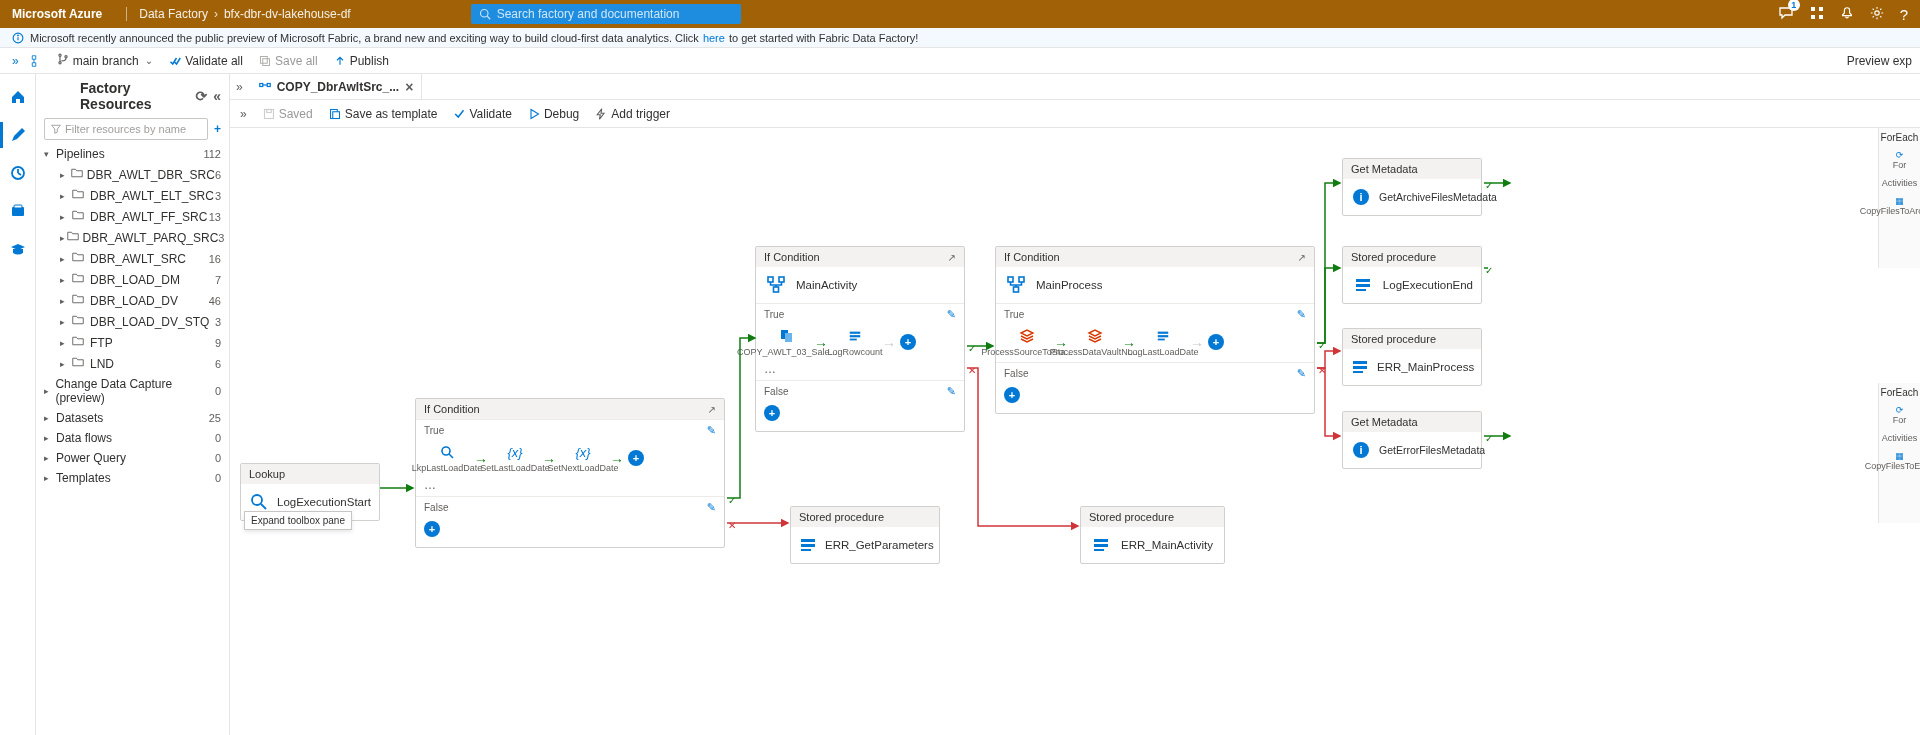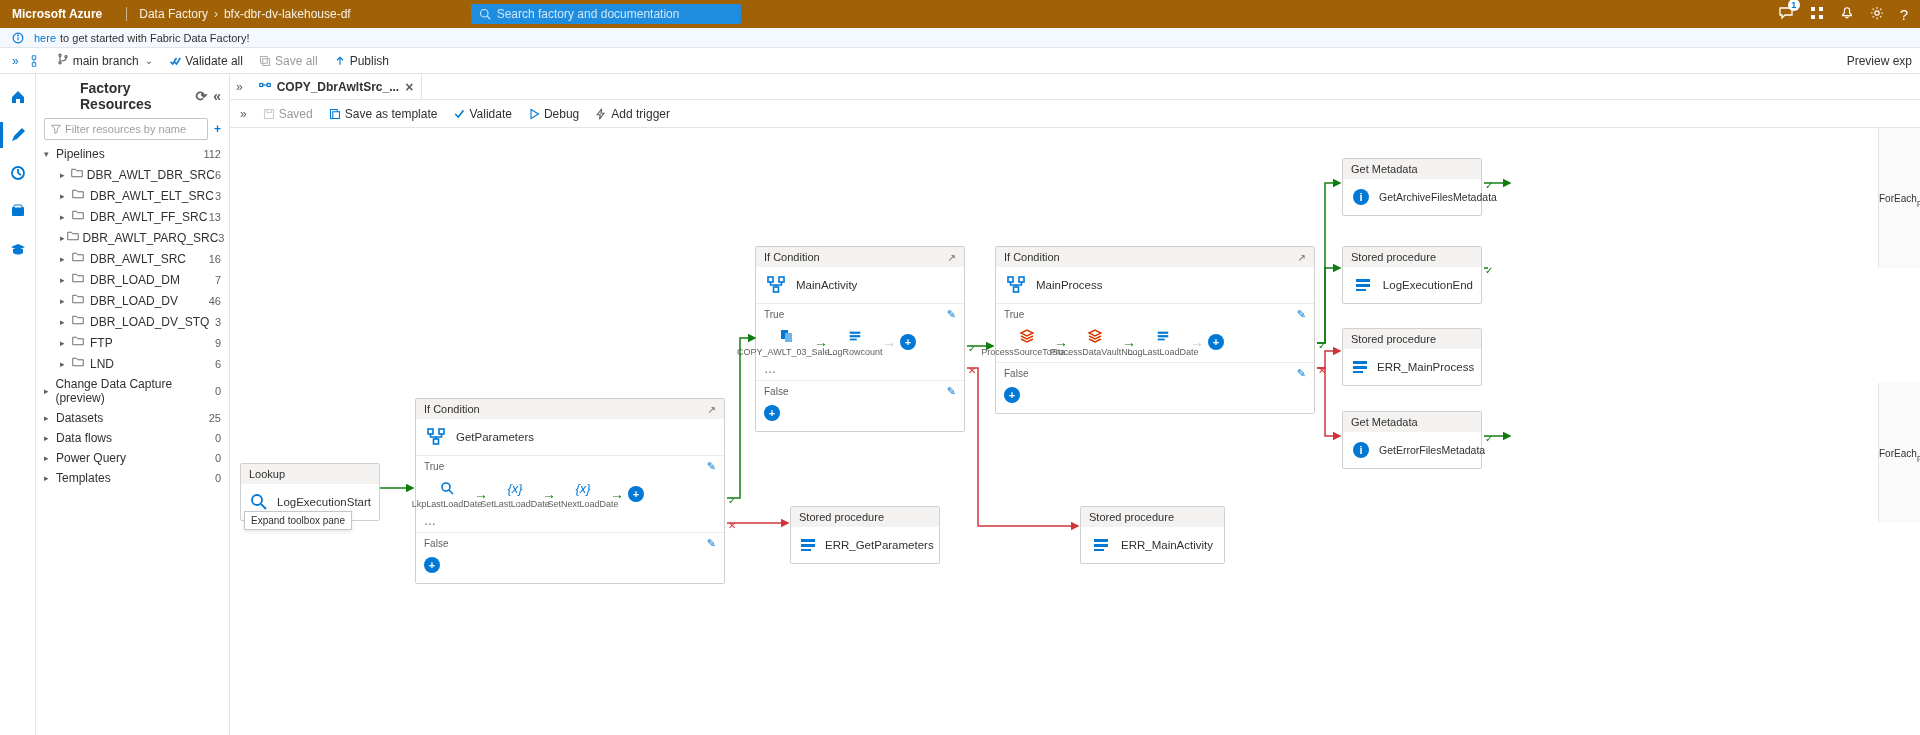--- a/index.html
+++ b/index.html
@@ -83,21 +83,21 @@
 
   .plus-circle { width:18px; height:18px; border-radius:50%; background:#0078d4; color:#fff; display:flex; align-items:center; justify-content:center; font-size:13px; font-weight:600; cursor:pointer; }
   .plus-circle.small { width:16px; height:16px; font-size:11px; }
   .mini-arrow { color:#107c10; font-size:14px; margin:0 2px; }
 
   .pencil { color:#0078d4; cursor:pointer; font-size:11px; }
 
   .tooltip { position:absolute; background:#fff; border:1px solid #c8c6c4; padding:3px 6px; font-size:10px; color:#323130; box-shadow: 0 2px 4px rgba(0,0,0,.1); }
 
   
-  .rightpane { position:absolute; right:0; width:42px; border-left:1px solid #e5e5e5; background:#fafafa; font-size:9px; color:#605e5c; display:flex; flex-direction:row; align-items:center; padding-top:4px; }
+  .rightpane { position:absolute; right:0; width:42px; border-left:1px solid #e5e5e5; background:#fafafa; font-size:9px; color:#605e5c; display:flex; flex-direction:column; align-items:center; padding-top:4px; }
   .rightpane .hdr { font-size:10px; color:#323130; margin-bottom:4px; }
   .rightpane .item { text-align:center; margin:4px 0; line-height:1.1; }
 
   
   .c-blue { color:#0078d4; }
   .c-orange { color:#d83b01; }
 </style>
 </head>
 <body>
 
@@ -143,20 +143,21 @@
     <span style="font-size:15px;">?</span>
   </div>
 </div>
 
 <div class="infobar">
   <svg width="12" height="12" viewBox="0 0 16 16" fill="none" stroke="#0078d4" stroke-width="1.5">
       <circle cx="8" cy="8" r="6.5"></circle>
       <line x1="8" y1="7" x2="8" y2="11"></line>
       <circle cx="8" cy="4.5" r="0.5" fill="#0078d4"></circle>
     </svg>
+  <span>Microsoft recently announced the public preview of Microsoft Fabric, a brand new and exciting way to build cloud-first data analytics. Click</span>
   <span class="link">here</span>
   <span>to get started with Fabric Data Factory!</span>
 </div>
 
 <div class="toolbar">
   <span class="expand-icon">»</span>
   <span class="tool git">
     <svg width="14" height="14" viewBox="0 0 16 16" fill="#0078d4">
         <path d="M6 2h4v4H6zM6 10h4v4H6zM8 6v4" stroke="#0078d4" fill="none"></path>
       </svg>
@@ -427,31 +428,20 @@
           <span class="label">LogExecutionStart</span>
         </div>
       </div>
       <div class="tooltip" style="left:14px; top:383px;">Expand toolbox pane</div>
 
       <div class="node" style="left:185px; top:270px; width:310px;">
         <div class="ttl">
             <span>If Condition</span>
             <span class="exp">↗</span>
           </div>
-        <div class="body">
-          <span class="iconbox c-blue">
-            <svg width="20" height="20" viewBox="0 0 20 20" fill="none" stroke="#0078d4" stroke-width="1.6">
-                <rect x="2" y="2" width="5" height="5"></rect>
-                <rect x="13" y="2" width="5" height="5"></rect>
-                <rect x="7.5" y="12" width="5" height="5"></rect>
-                <path d="M4.5 7 v3 h11 V7 M10 10 v2"></path>
-              </svg>
-          </span>
-          <span class="label">GetParameters</span>
-        </div>
 
         <div style="position:relative; border-top:1px solid #edebe9; padding:4px 8px;">
           <span style="font-size:10px;color:#605e5c;">True</span>
           <span class="pencil" style="float:right">✎</span>
           <div style="display:flex; align-items:center; margin-top:6px; gap:2px;">
             <div class="mini">
                 <span class="mic c-blue">
                   <svg width="16" height="16" viewBox="0 0 16 16" fill="none" stroke="#0078d4" stroke-width="1.6">
                     <circle cx="7" cy="7" r="4"></circle>
                     <line x1="10" y1="10" x2="14" y2="14"></line>

